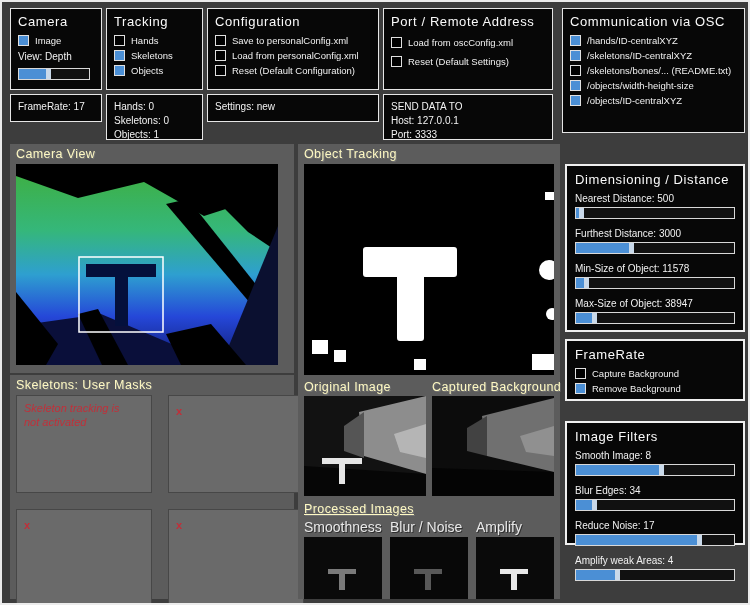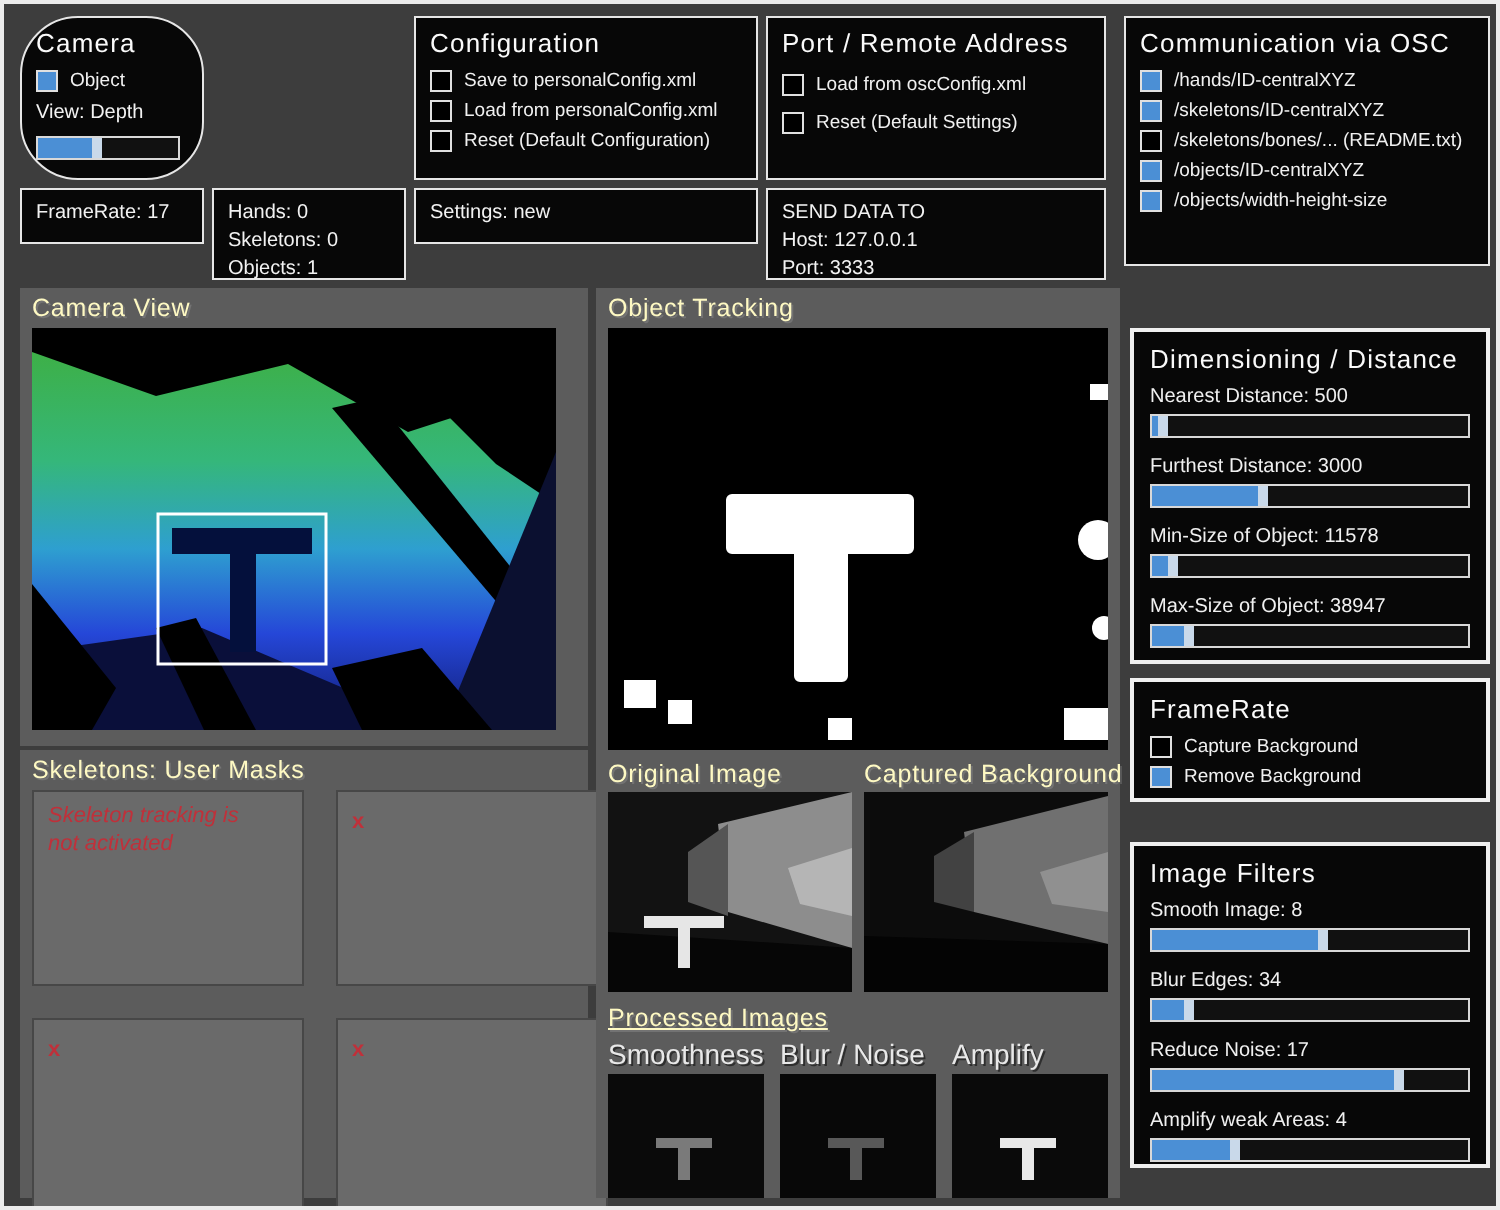--- a/index.html
+++ b/index.html
@@ -34,35 +34,50 @@
   .rowflex{display:flex;gap:6px;}
   .rowflex3{display:flex;gap:8px;}
   .sublbl{font-size:14px;color:#e8e8e8;text-shadow:1px 1px 0 rgba(0,0,0,.5);}
   svg{display:block;}
 </style>
 </head>
 <body>
 
 <div class="window">
 
-  <div class="bpanel" style="left:8px;top:6px;width:92px;height:82px;border-radius:29px;">
+  <div class="bpanel" style="left:8px;top:6px;width:92px;height:82px;">
     <div class="ptitle">Camera</div>
     <div class="chkrow">
       <span class="chk on"></span>
-      <span class="lbl">Object</span>
+      <span class="lbl">Image</span>
     </div>
     <div class="small" style="margin:3px 0 4px 0;">
       <span>View:</span>
       <span>Depth</span>
     </div>
     <div class="slider" style="width:72px;">
       <div class="fill" style="width: 45%;"></div>
     </div>
   </div>
 
+  <div class="bpanel" style="left:104px;top:6px;width:97px;height:82px;">
+    <div class="ptitle">Tracking</div>
+    <div class="chkrow">
+      <span class="chk"></span>
+      <span class="lbl">Hands</span>
+    </div>
+    <div class="chkrow">
+      <span class="chk on"></span>
+      <span class="lbl">Skeletons</span>
+    </div>
+    <div class="chkrow">
+      <span class="chk on"></span>
+      <span class="lbl">Objects</span>
+    </div>
+  </div>
 
   <div class="bpanel" style="left:205px;top:6px;width:172px;height:82px;">
     <div class="ptitle">Configuration</div>
     <div class="chkrow">
       <span class="chk"></span>
       <span class="lbl">Save to personalConfig.xml</span>
     </div>
     <div class="chkrow">
       <span class="chk"></span>
       <span class="lbl">Load from personalConfig.xml</span>
@@ -94,25 +109,25 @@
     <div class="chkrow">
       <span class="chk on"></span>
       <span class="lbl">/skeletons/ID-centralXYZ</span>
     </div>
     <div class="chkrow">
       <span class="chk"></span>
       <span class="lbl">/skeletons/bones/... (README.txt)</span>
     </div>
     <div class="chkrow">
       <span class="chk on"></span>
+      <span class="lbl">/objects/width-height-size</span>
+    </div>
+    <div class="chkrow">
+      <span class="chk on"></span>
       <span class="lbl">/objects/ID-centralXYZ</span>
-    </div>
-    <div class="chkrow">
-      <span class="chk on"></span>
-      <span class="lbl">/objects/width-height-size</span>
     </div>
   </div>
 
   <div class="bpanel" style="left:8px;top:92px;width:92px;height:28px;">
     <div class="small">FrameRate: 17</div>
   </div>
 
   <div class="bpanel" style="left:104px;top:92px;width:97px;height:46px;">
     <div class="small">Hands: 0</div>
     <div class="small">Skeletons: 0</div>
@@ -285,21 +300,21 @@
     <div class="chkrow">
       <span class="chk"></span>
       <span class="lbl">Capture Background</span>
     </div>
     <div class="chkrow">
       <span class="chk on"></span>
       <span class="lbl">Remove Background</span>
     </div>
   </div>
 
-  <div class="bpanel2" style="left:563px;top:419px;width:180px;height:163px;">
+  <div class="bpanel2" style="left:563px;top:419px;width:180px;height:124px;">
     <div class="ptitle">Image Filters</div>
     <div class="sgroup">
       <span class="lbl">Smooth Image: 8</span>
       <div class="slider">
           <div class="fill" style="width: 56%;"></div>
         </div>
     </div>
     <div class="sgroup">
       <span class="lbl">Blur Edges: 34</span>
       <div class="slider">

